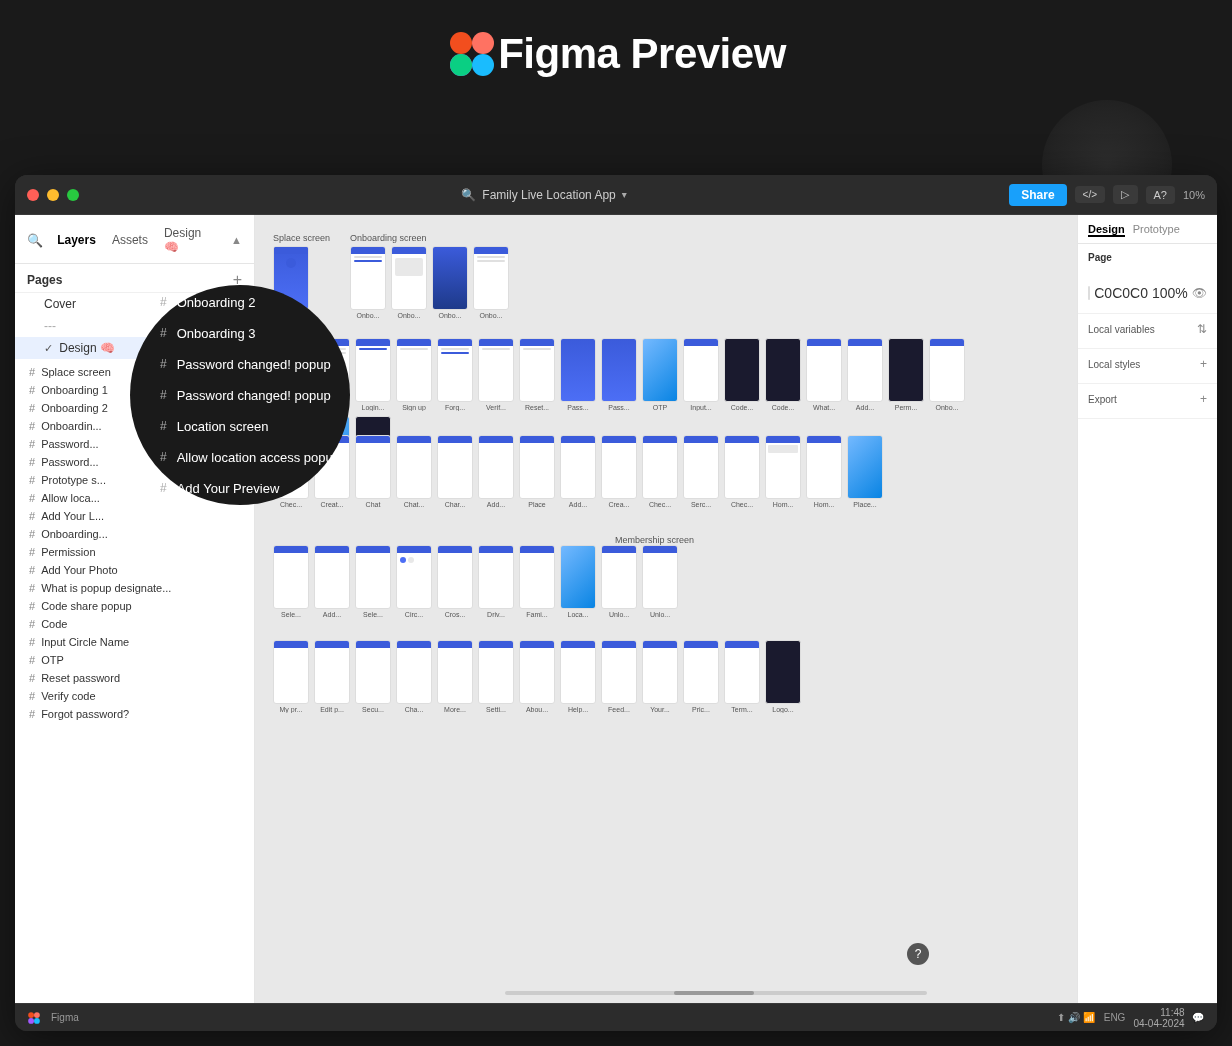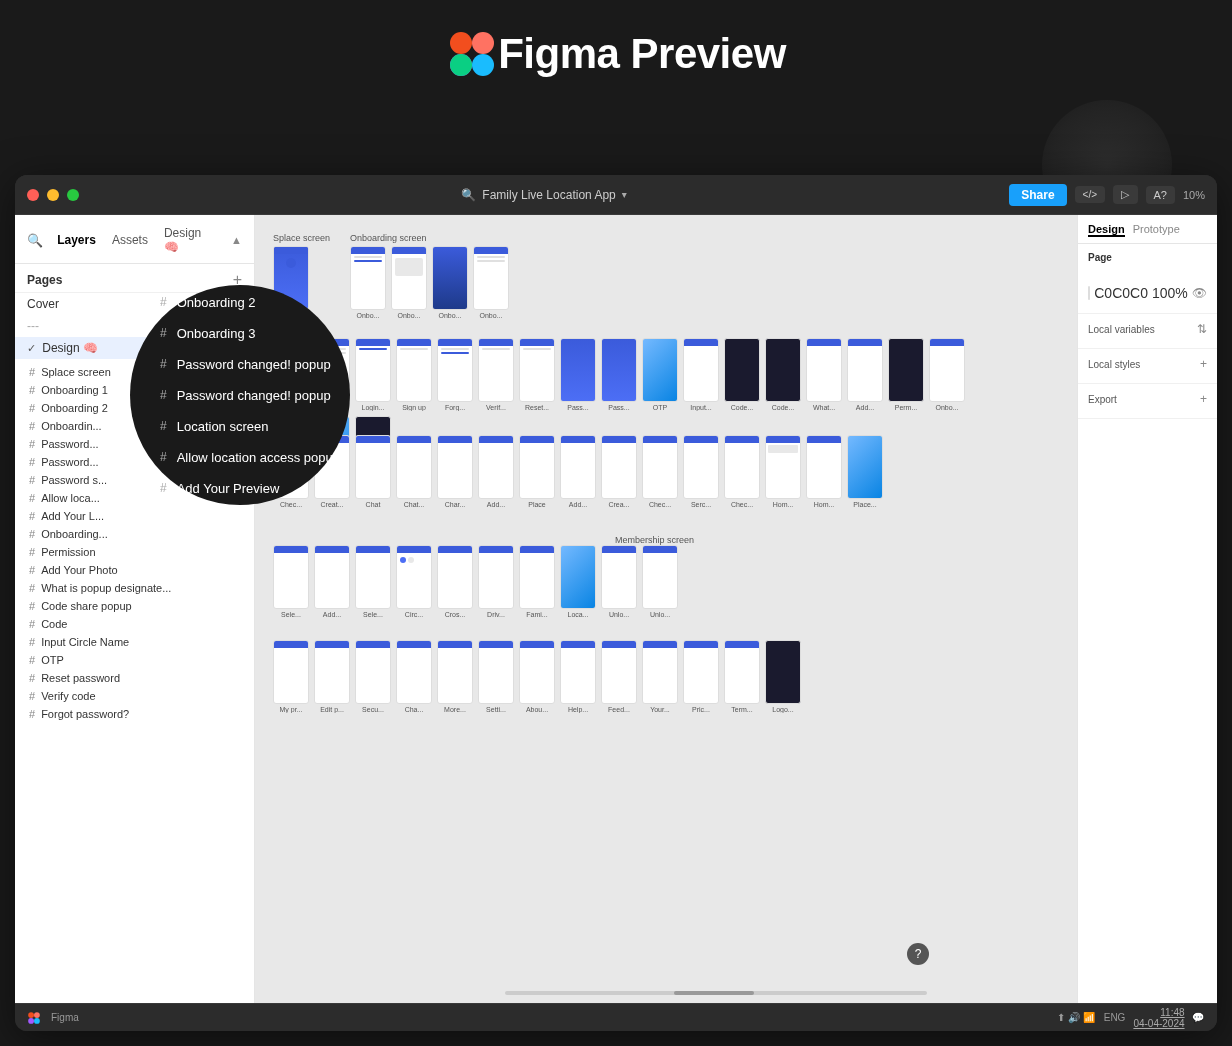--- a/index.html
+++ b/index.html
@@ -177,21 +177,21 @@
       color: #888;
       font-size: 16px;
       cursor: pointer;
       line-height: 1;
     }
 
     
     .page-item {
       display: flex;
       align-items: center;
-      padding: 4px 12px;
+      padding: 4px 29px;
       font-size: 12px;
       color: #333;
       cursor: pointer;
     }
     .page-item.active { background: #e8f0fe; }
     .page-item .check { margin-right: 6px; color: #555; font-size: 11px; }
     .page-item .separator { color: #aaa; }
 
     
     .layers-list {
@@ -346,21 +346,21 @@
     .bottom-text {
       font-size: 10px;
       color: #999;
     }
     .bottom-right {
       margin-left: auto;
       display: flex;
       align-items: center;
       gap: 8px;
     }
-    .bottom-time { font-size: 10px; color: #aaa; text-decoration: underline; }
+    .bottom-time { font-size: 10px; color: #aaa; }
 
     
     .tooltip-overlay {
       position: absolute;
       top: 285px;
       left: 130px;
       width: 220px;
       height: 220px;
       background: #1a1a1a;
       border-radius: 50%;
@@ -518,21 +518,21 @@
           <div class="layer-item">
             <span class="hash">#</span>
             <span class="layer-item-text">Password...</span>
           </div>
           <div class="layer-item">
             <span class="hash">#</span>
             <span class="layer-item-text">Password...</span>
           </div>
           <div class="layer-item">
             <span class="hash">#</span>
-            <span class="layer-item-text">Password s...</span>
+            <span class="layer-item-text">Prototype s...</span>
           </div>
           <div class="layer-item">
             <span class="hash">#</span>
             <span class="layer-item-text">Allow loca...</span>
           </div>
           <div class="layer-item">
             <span class="hash">#</span>
             <span class="layer-item-text">Add Your L...</span>
           </div>
           <div class="layer-item">

